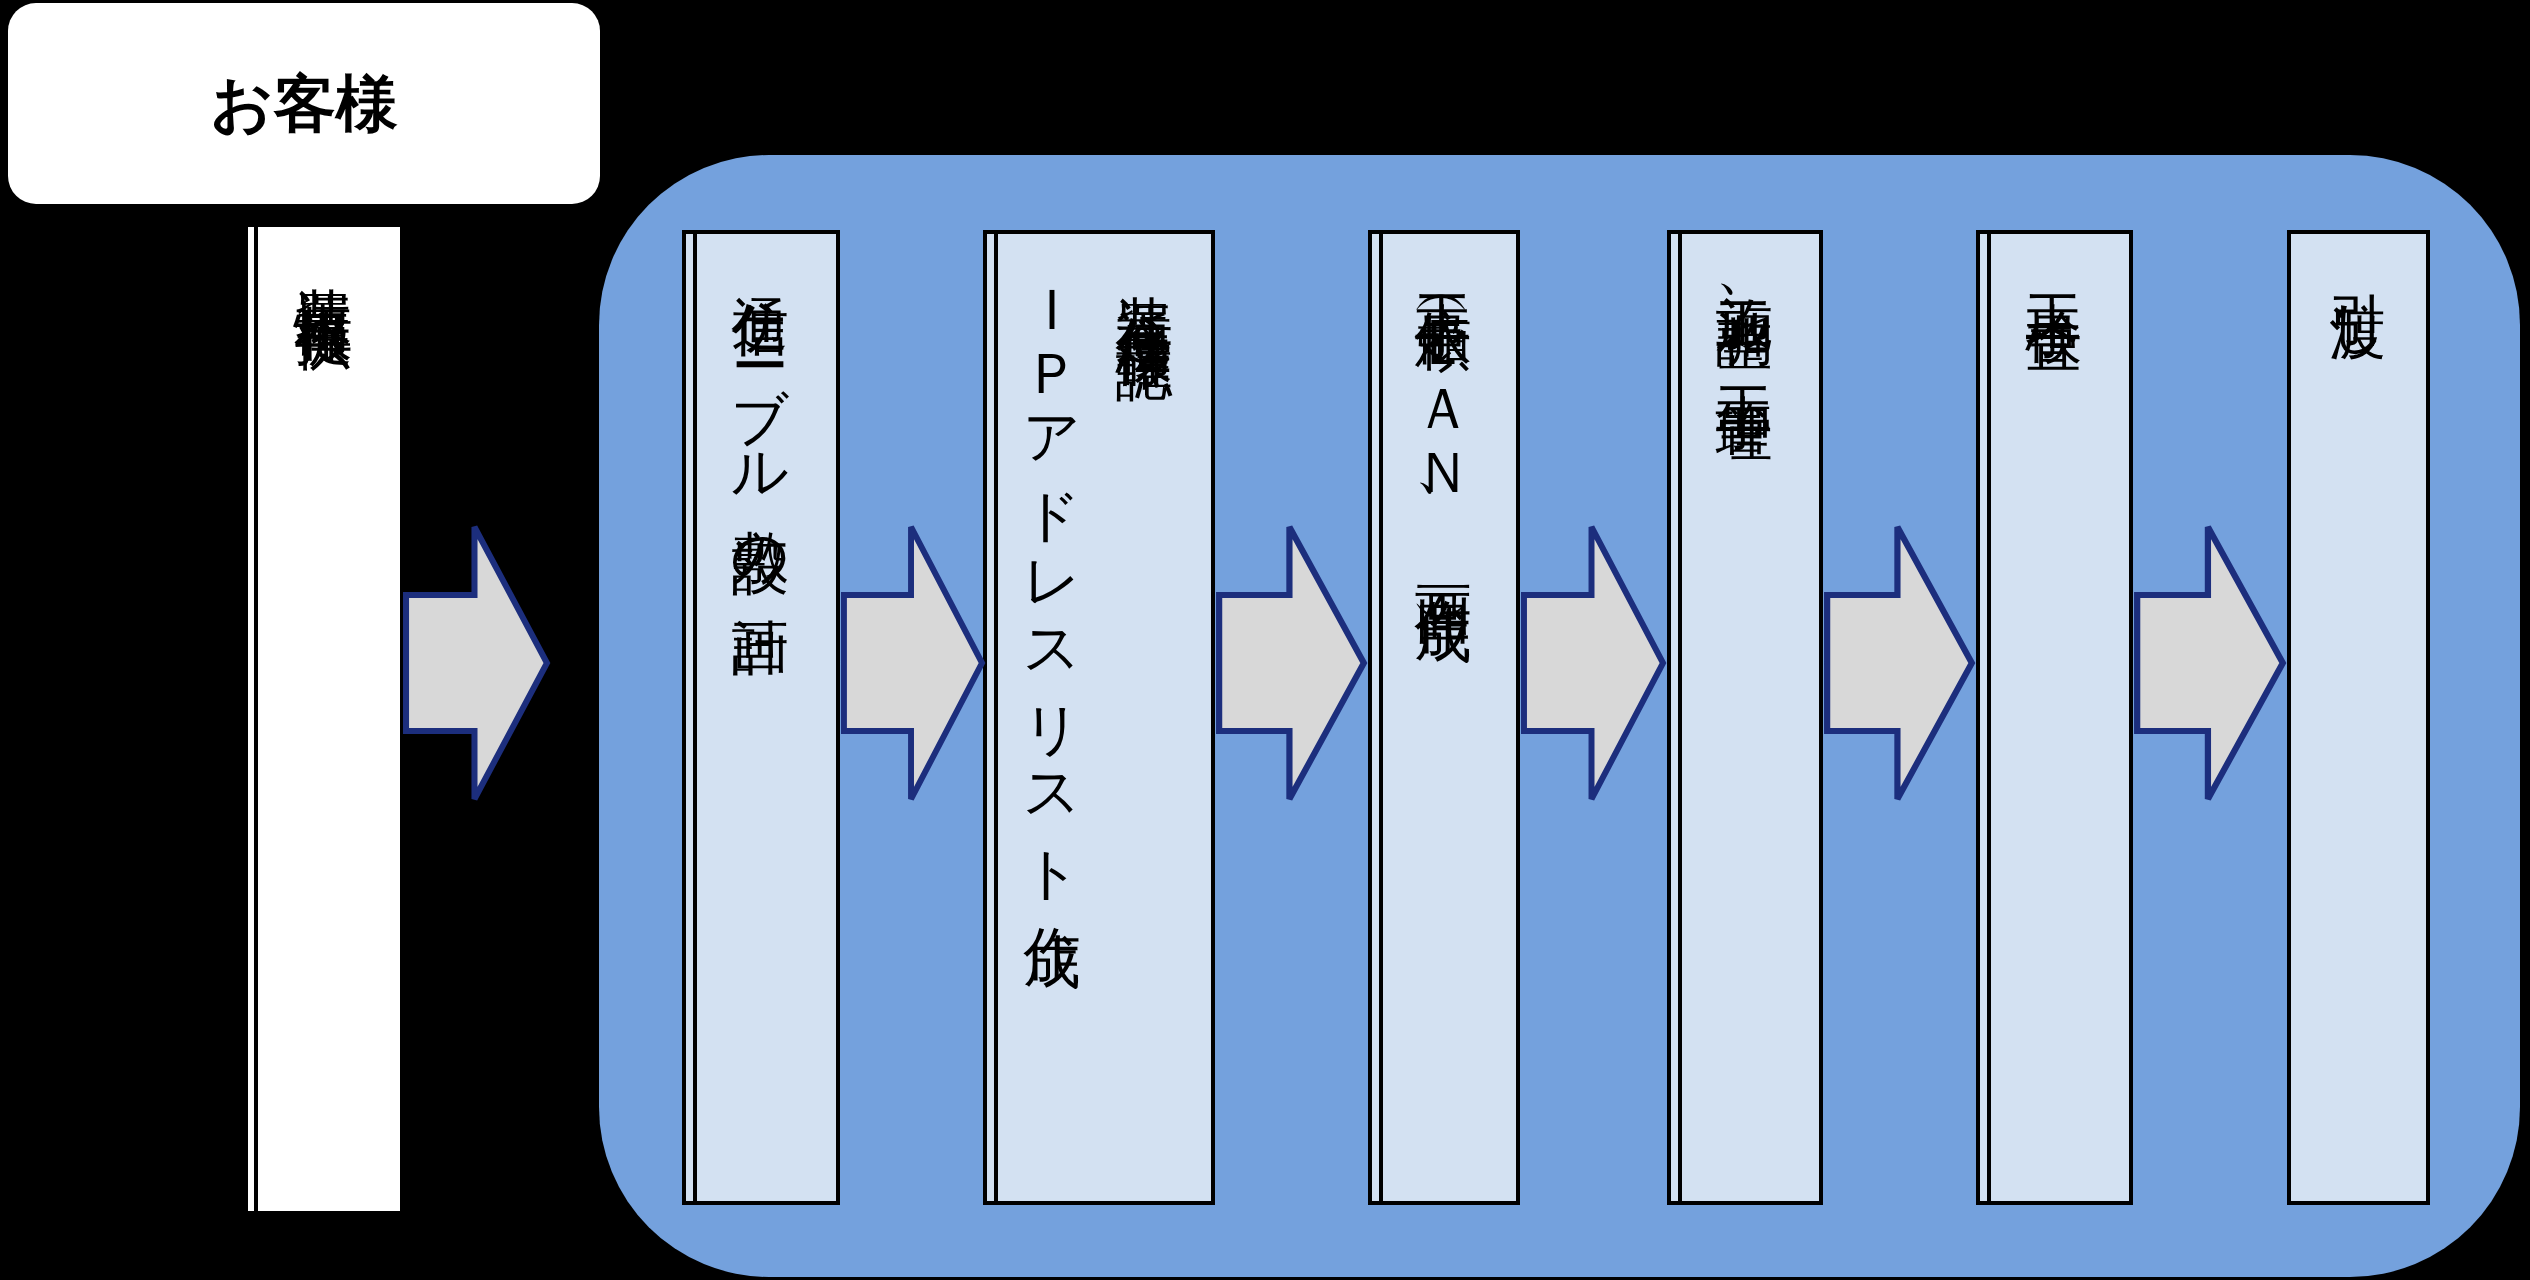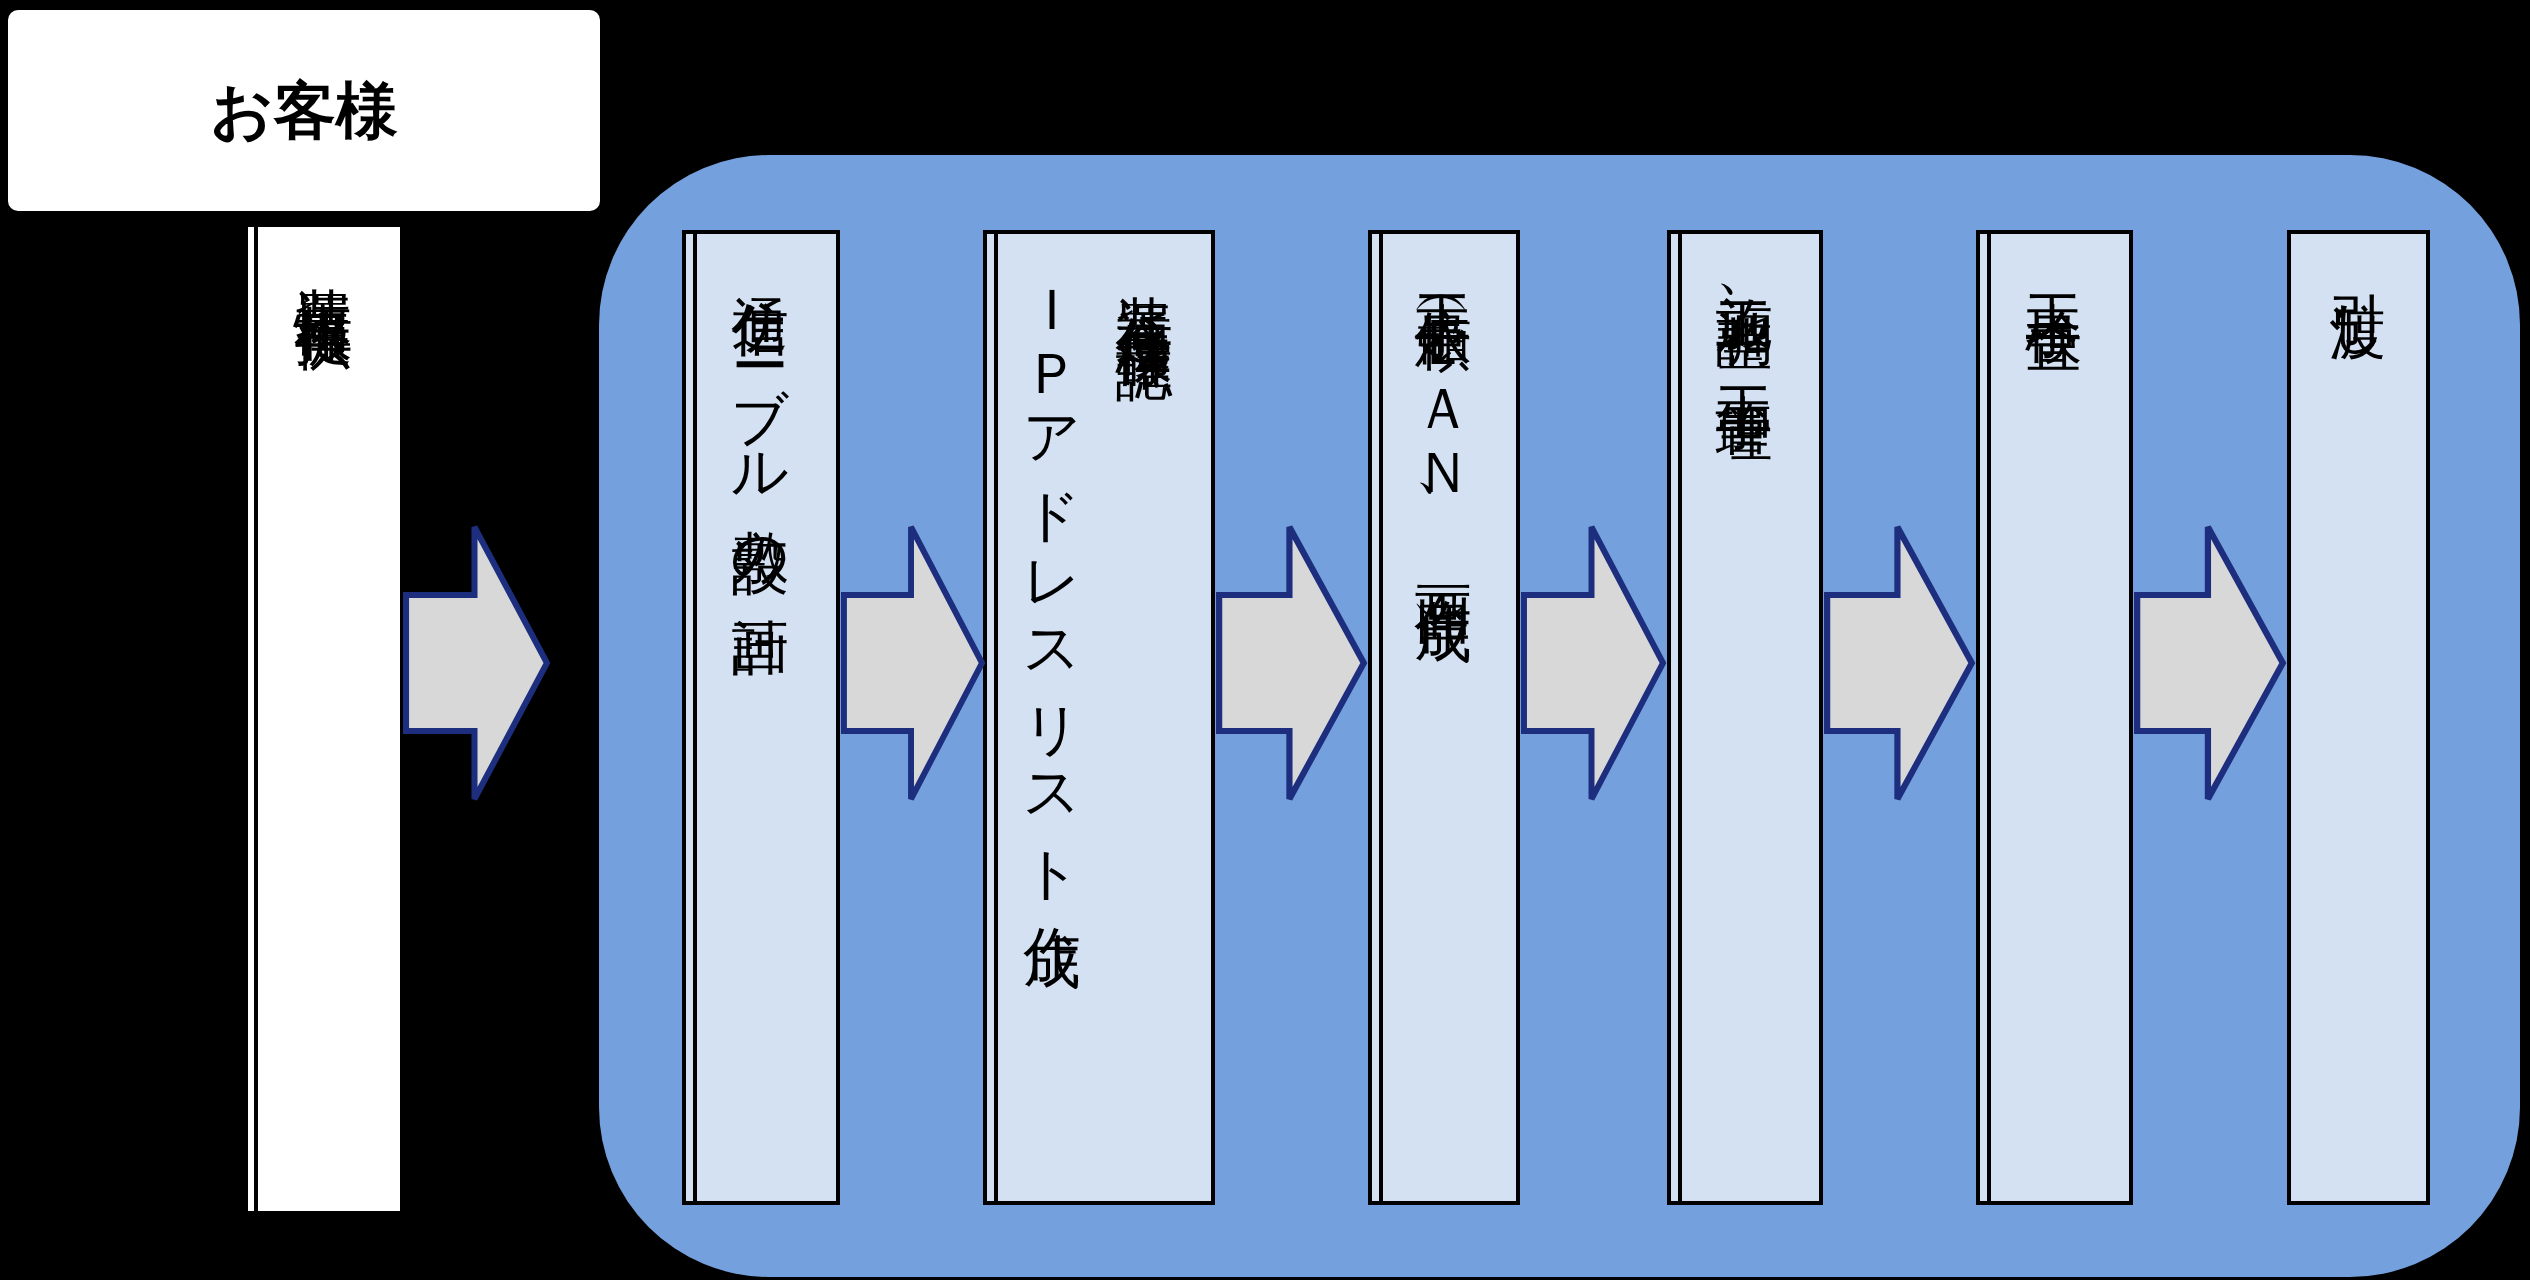--- a/index.html
+++ b/index.html
@@ -16,23 +16,23 @@
   .canvas{
     position:relative;
     width:2530px;height:1280px;
     background:var(--background);
     font-family:"Liberation Sans",sans-serif;
     overflow:hidden;
   }
 
   
   .title-box{
-    position:absolute;left:8px;top:10px;width:592px;height:201px;
+    position:absolute;left:8px;top:3px;width:592px;height:201px;
     background:var(--box-white);
-    border-radius:10px;
+    border-radius:28px;
     display:flex;flex-direction:column;align-items:center;justify-content:center;
     color:var(--text-black);
     font-weight:bold;font-size:62px;line-height:90px;
     white-space:nowrap;
   }
 
   
   .lane{
     position:absolute;left:248px;top:227px;width:152px;height:984px;
     background:var(--box-white);

